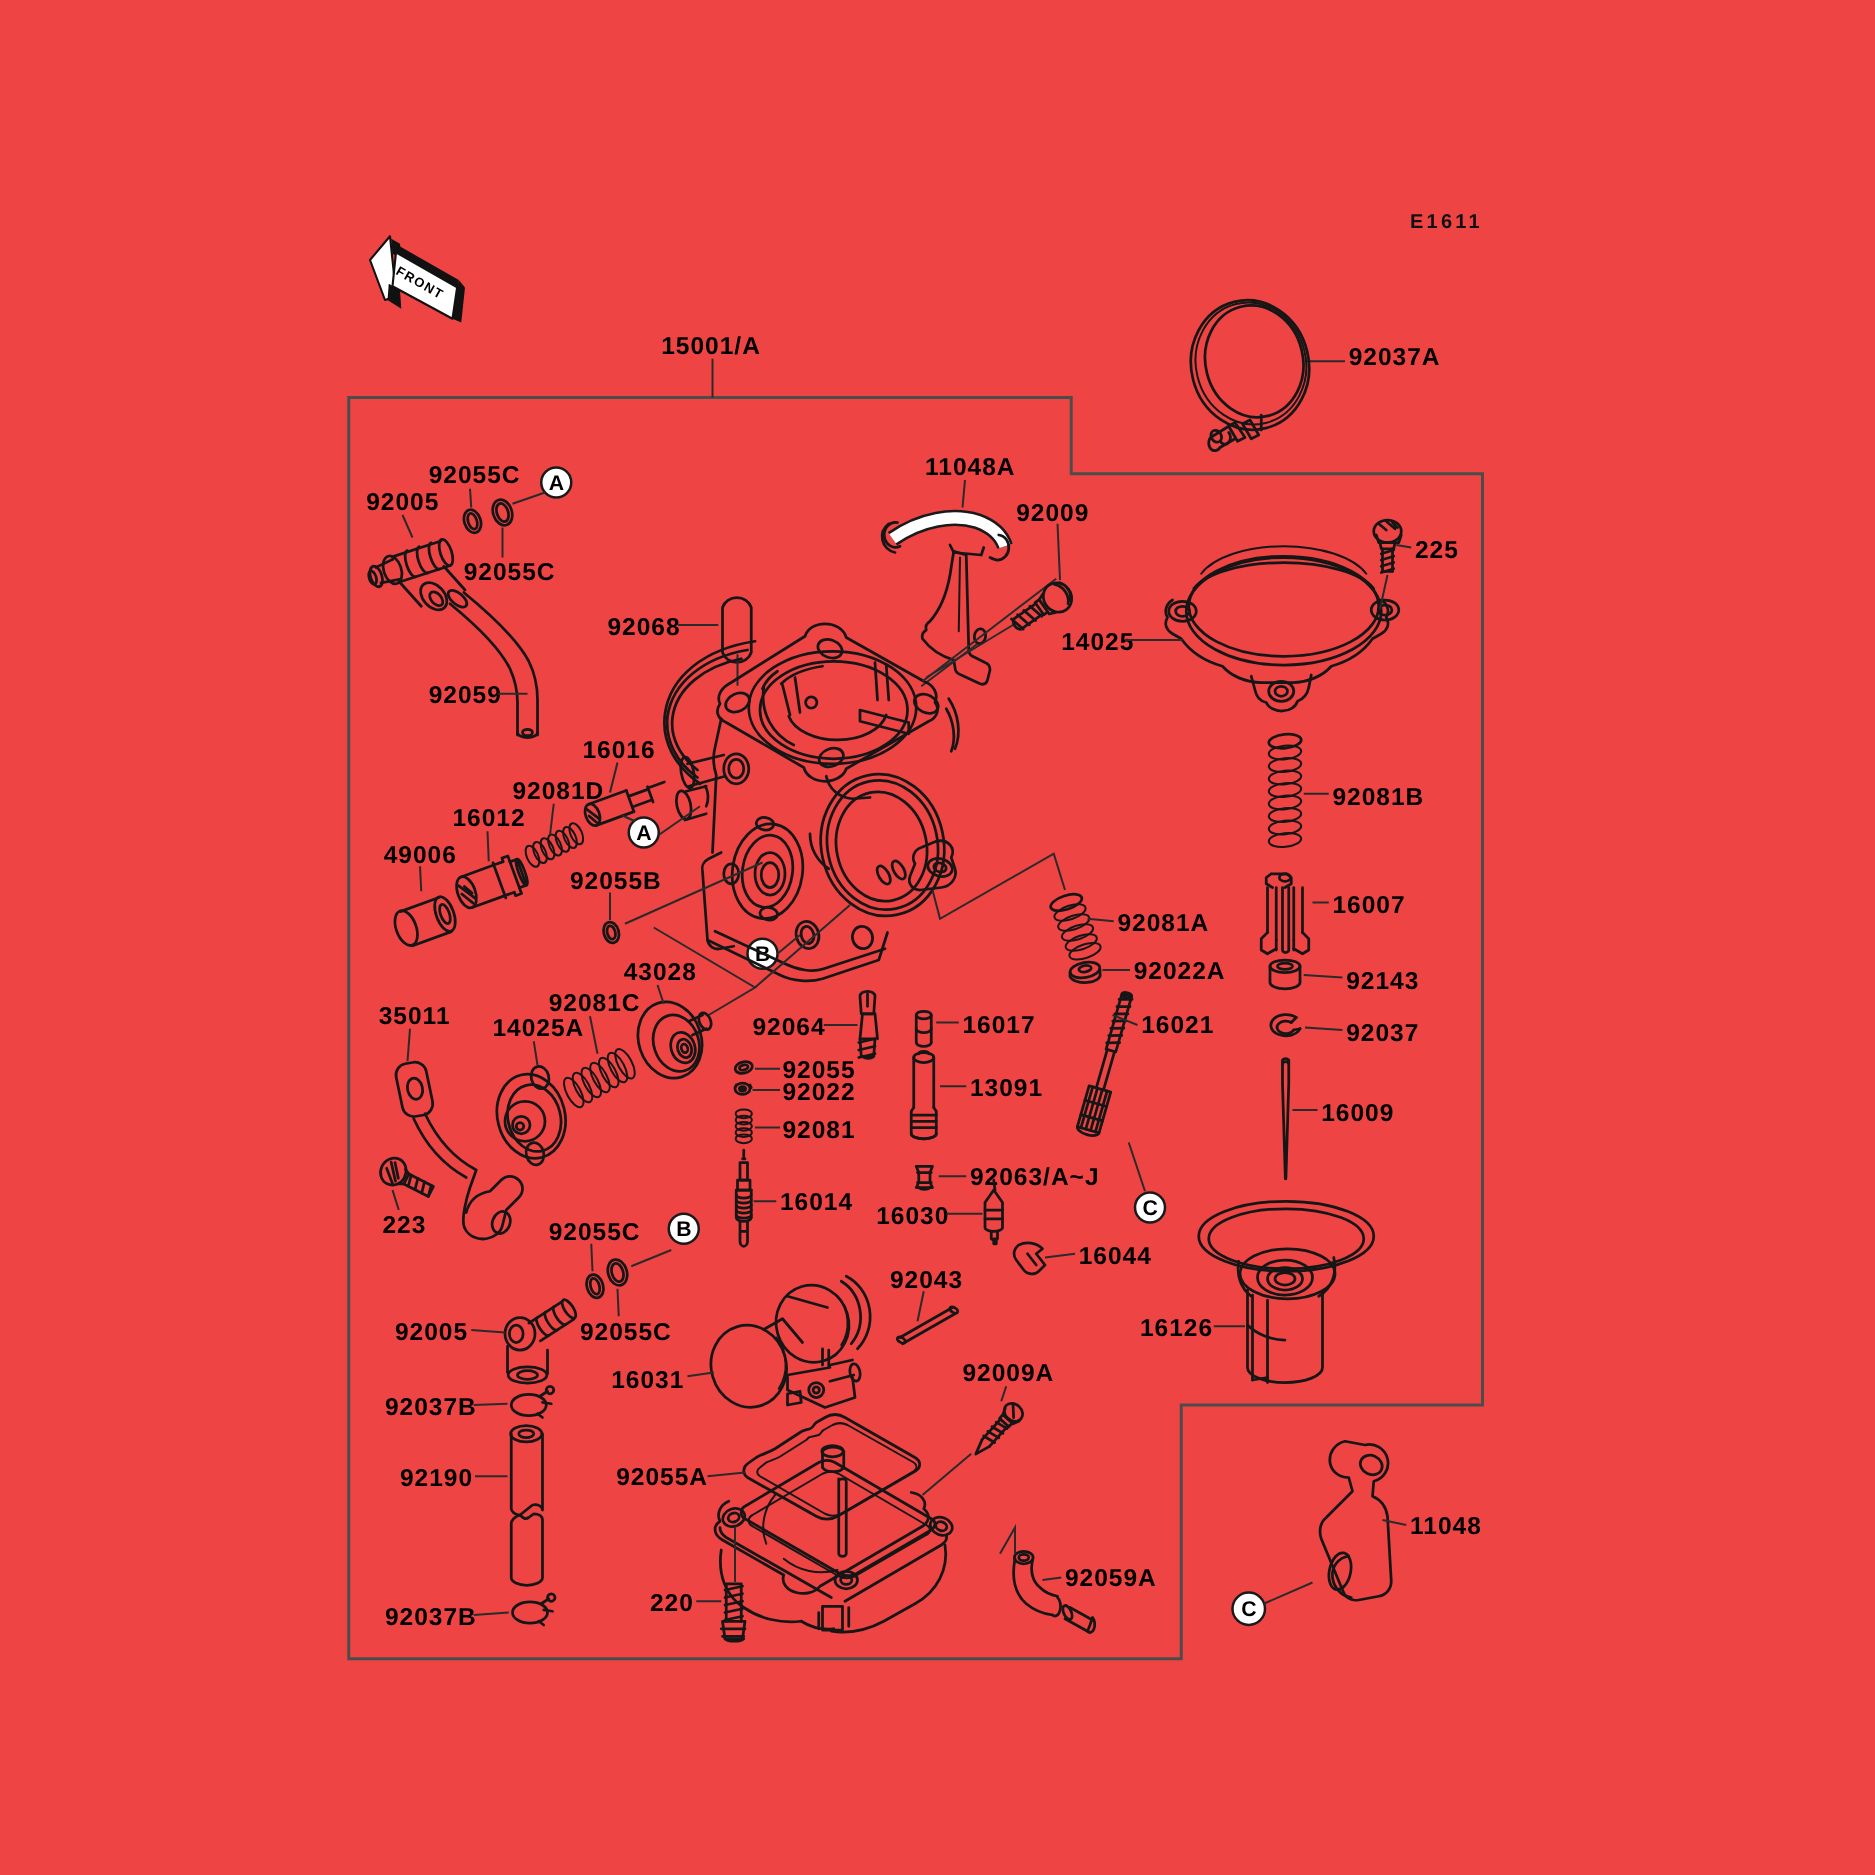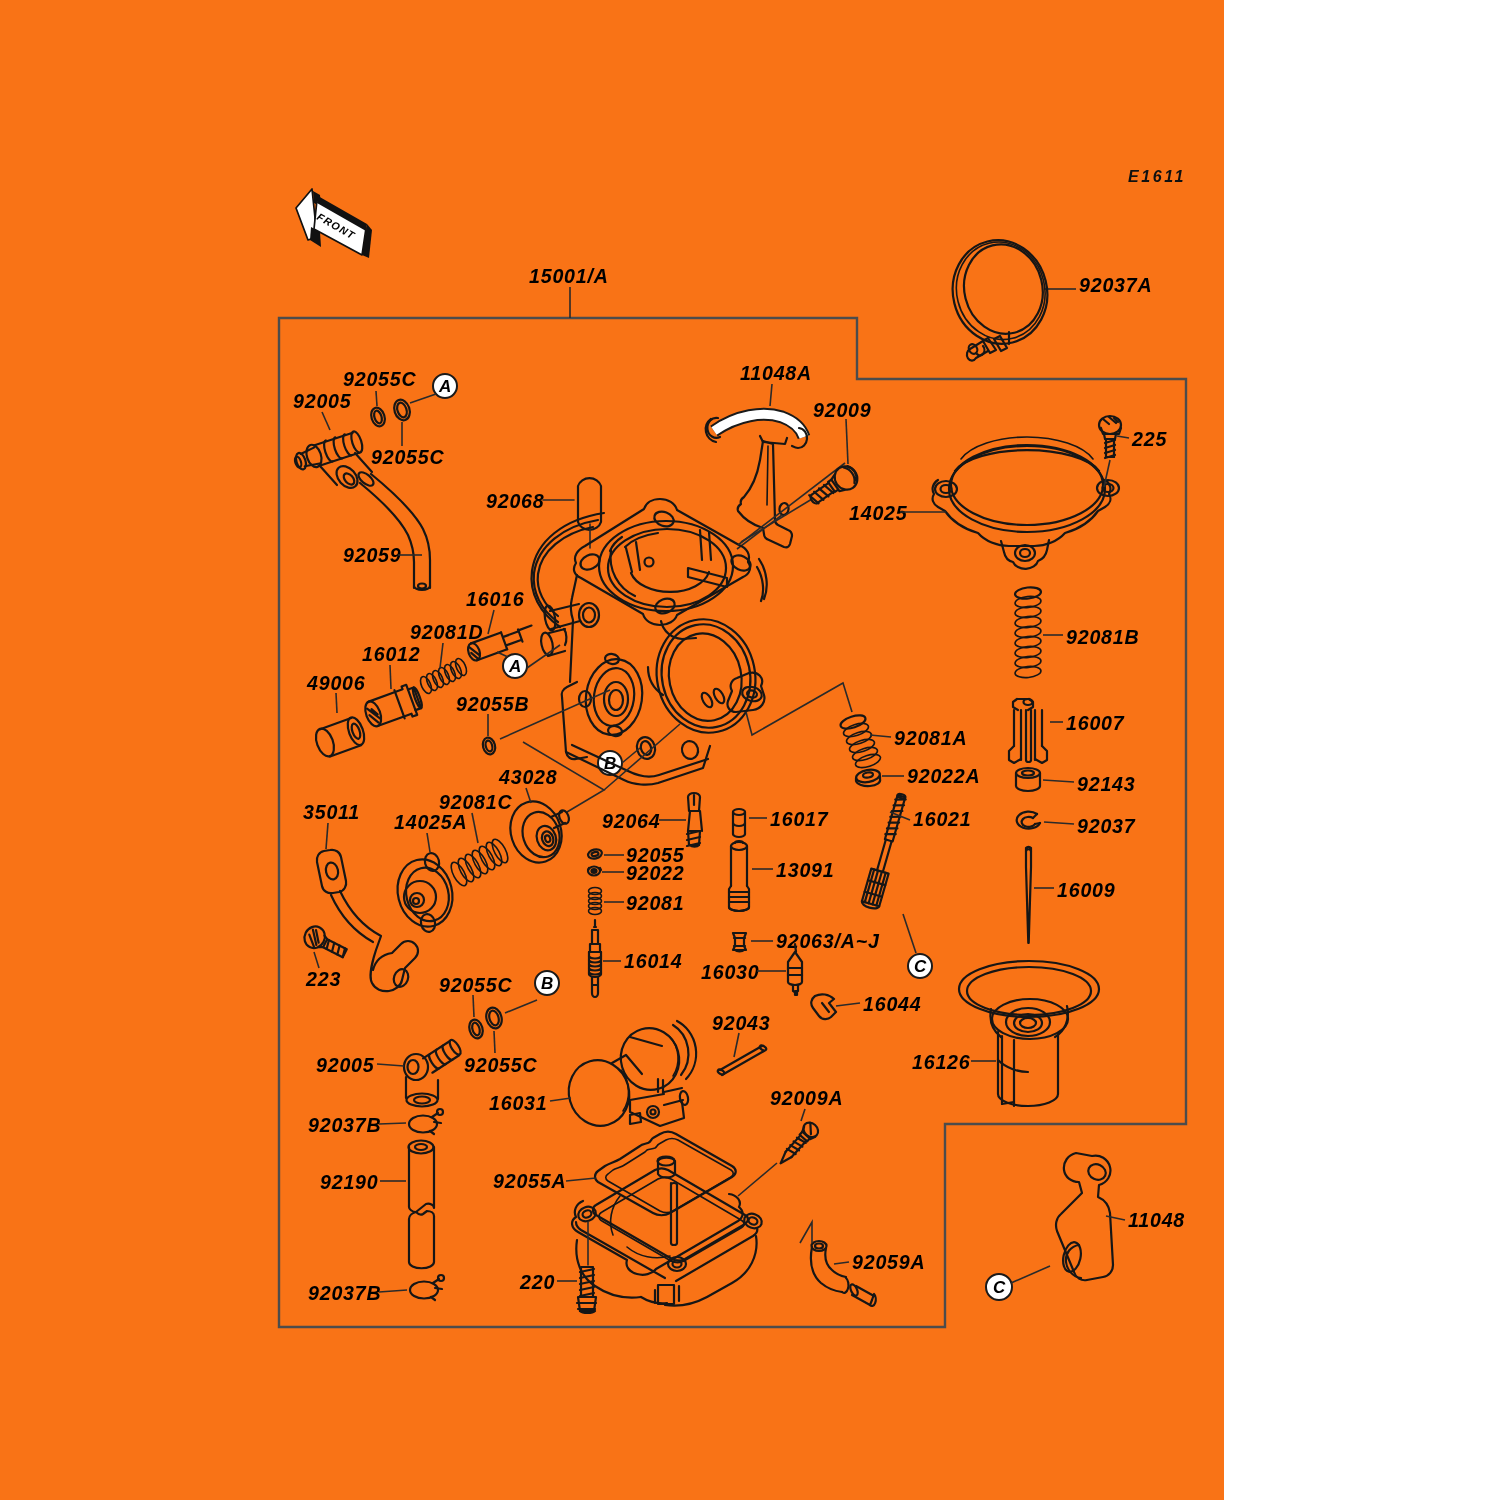--- a/index.html
+++ b/index.html
@@ -1,16 +1,16 @@
 <!DOCTYPE html>
 <html><head>
 <meta charset="utf-8">
 <style>
 html,body{margin:0;padding:0;background:#fff;}
-#page{position:relative;width:1224px;height:1500px;background:#f97316;overflow:hidden;font-style:italic;}
+#page{position:relative;width:1500px;height:1500px;background:#ef4444;overflow:hidden;}
 svg{position:absolute;top:0;left:0;}
 .t{font-family:"Liberation Sans",sans-serif;font-weight:bold;font-size:19.6px;fill:#000;letter-spacing:0.8px;}
 .ts{font-family:"Liberation Sans",sans-serif;font-weight:bold;font-size:16px;fill:#111;letter-spacing:2.6px;}
 .p{stroke:#161616;stroke-width:2.2;fill:none;stroke-linecap:round;stroke-linejoin:round;}
 .p15{stroke:#161616;stroke-width:1.6;fill:none;stroke-linecap:round;stroke-linejoin:round;}
 .ld{stroke:#2a2a2a;stroke-width:1.6;fill:none;}
 .bx{stroke:#4c4c4c;stroke-width:2.4;fill:none;}
 .cl{stroke:#1a1a1a;stroke-width:2;fill:#fff;}
 .clt{font-family:"Liberation Sans",sans-serif;font-weight:bold;font-size:17px;fill:#000;}
 </style>

